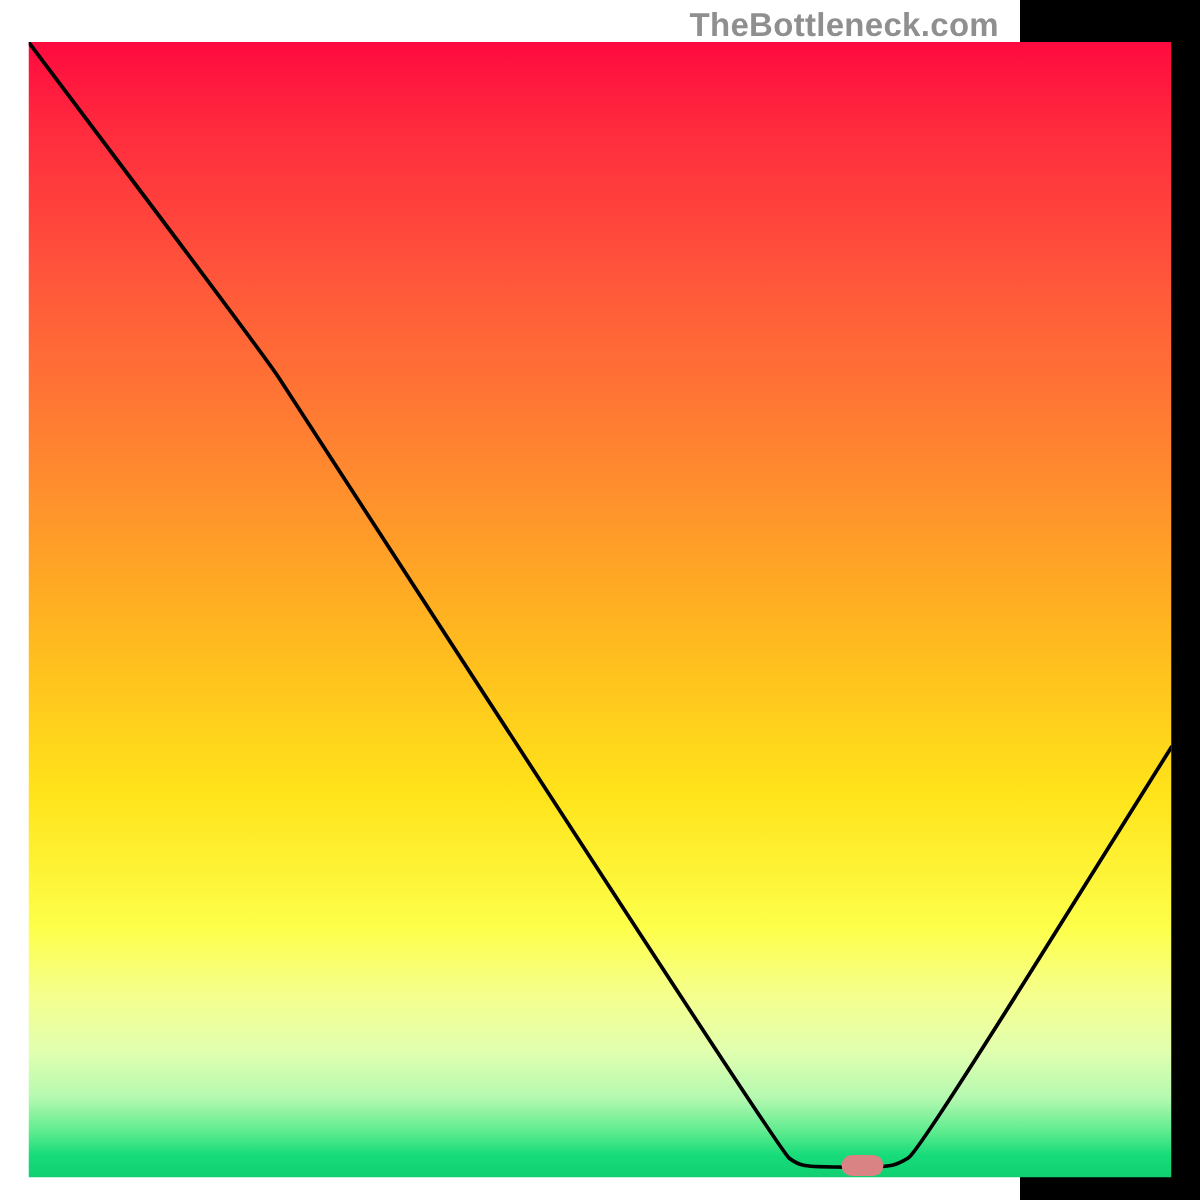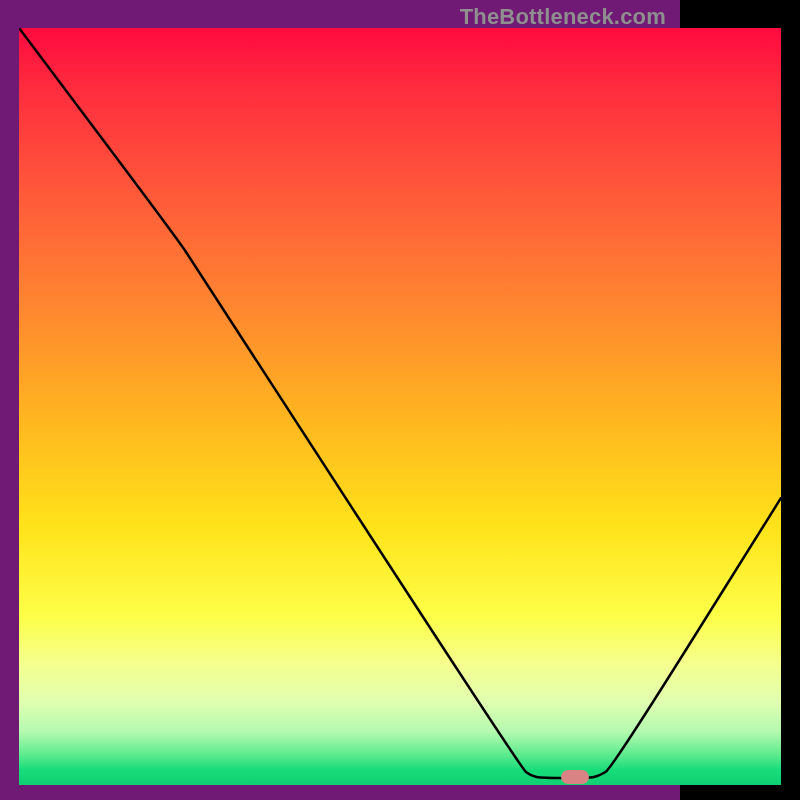--- a/index.html
+++ b/index.html
@@ -8,21 +8,21 @@
   width: 800px;
   height: 800px;
   background: #000;
   overflow: hidden;
   font-family: Arial, Helvetica, sans-serif;
 }
 .frame {
   position: relative;
   width: 680px;
   height: 800px;
-  background: #701a75;
+  background: #ffffff;
 }
 .watermark {
   position: absolute;
   top: 4px;
   right: 14px;
   font-size: 22px;
   font-weight: 600;
   color: #8f8f8f;
   letter-spacing: 0.2px;
   z-index: 5;

